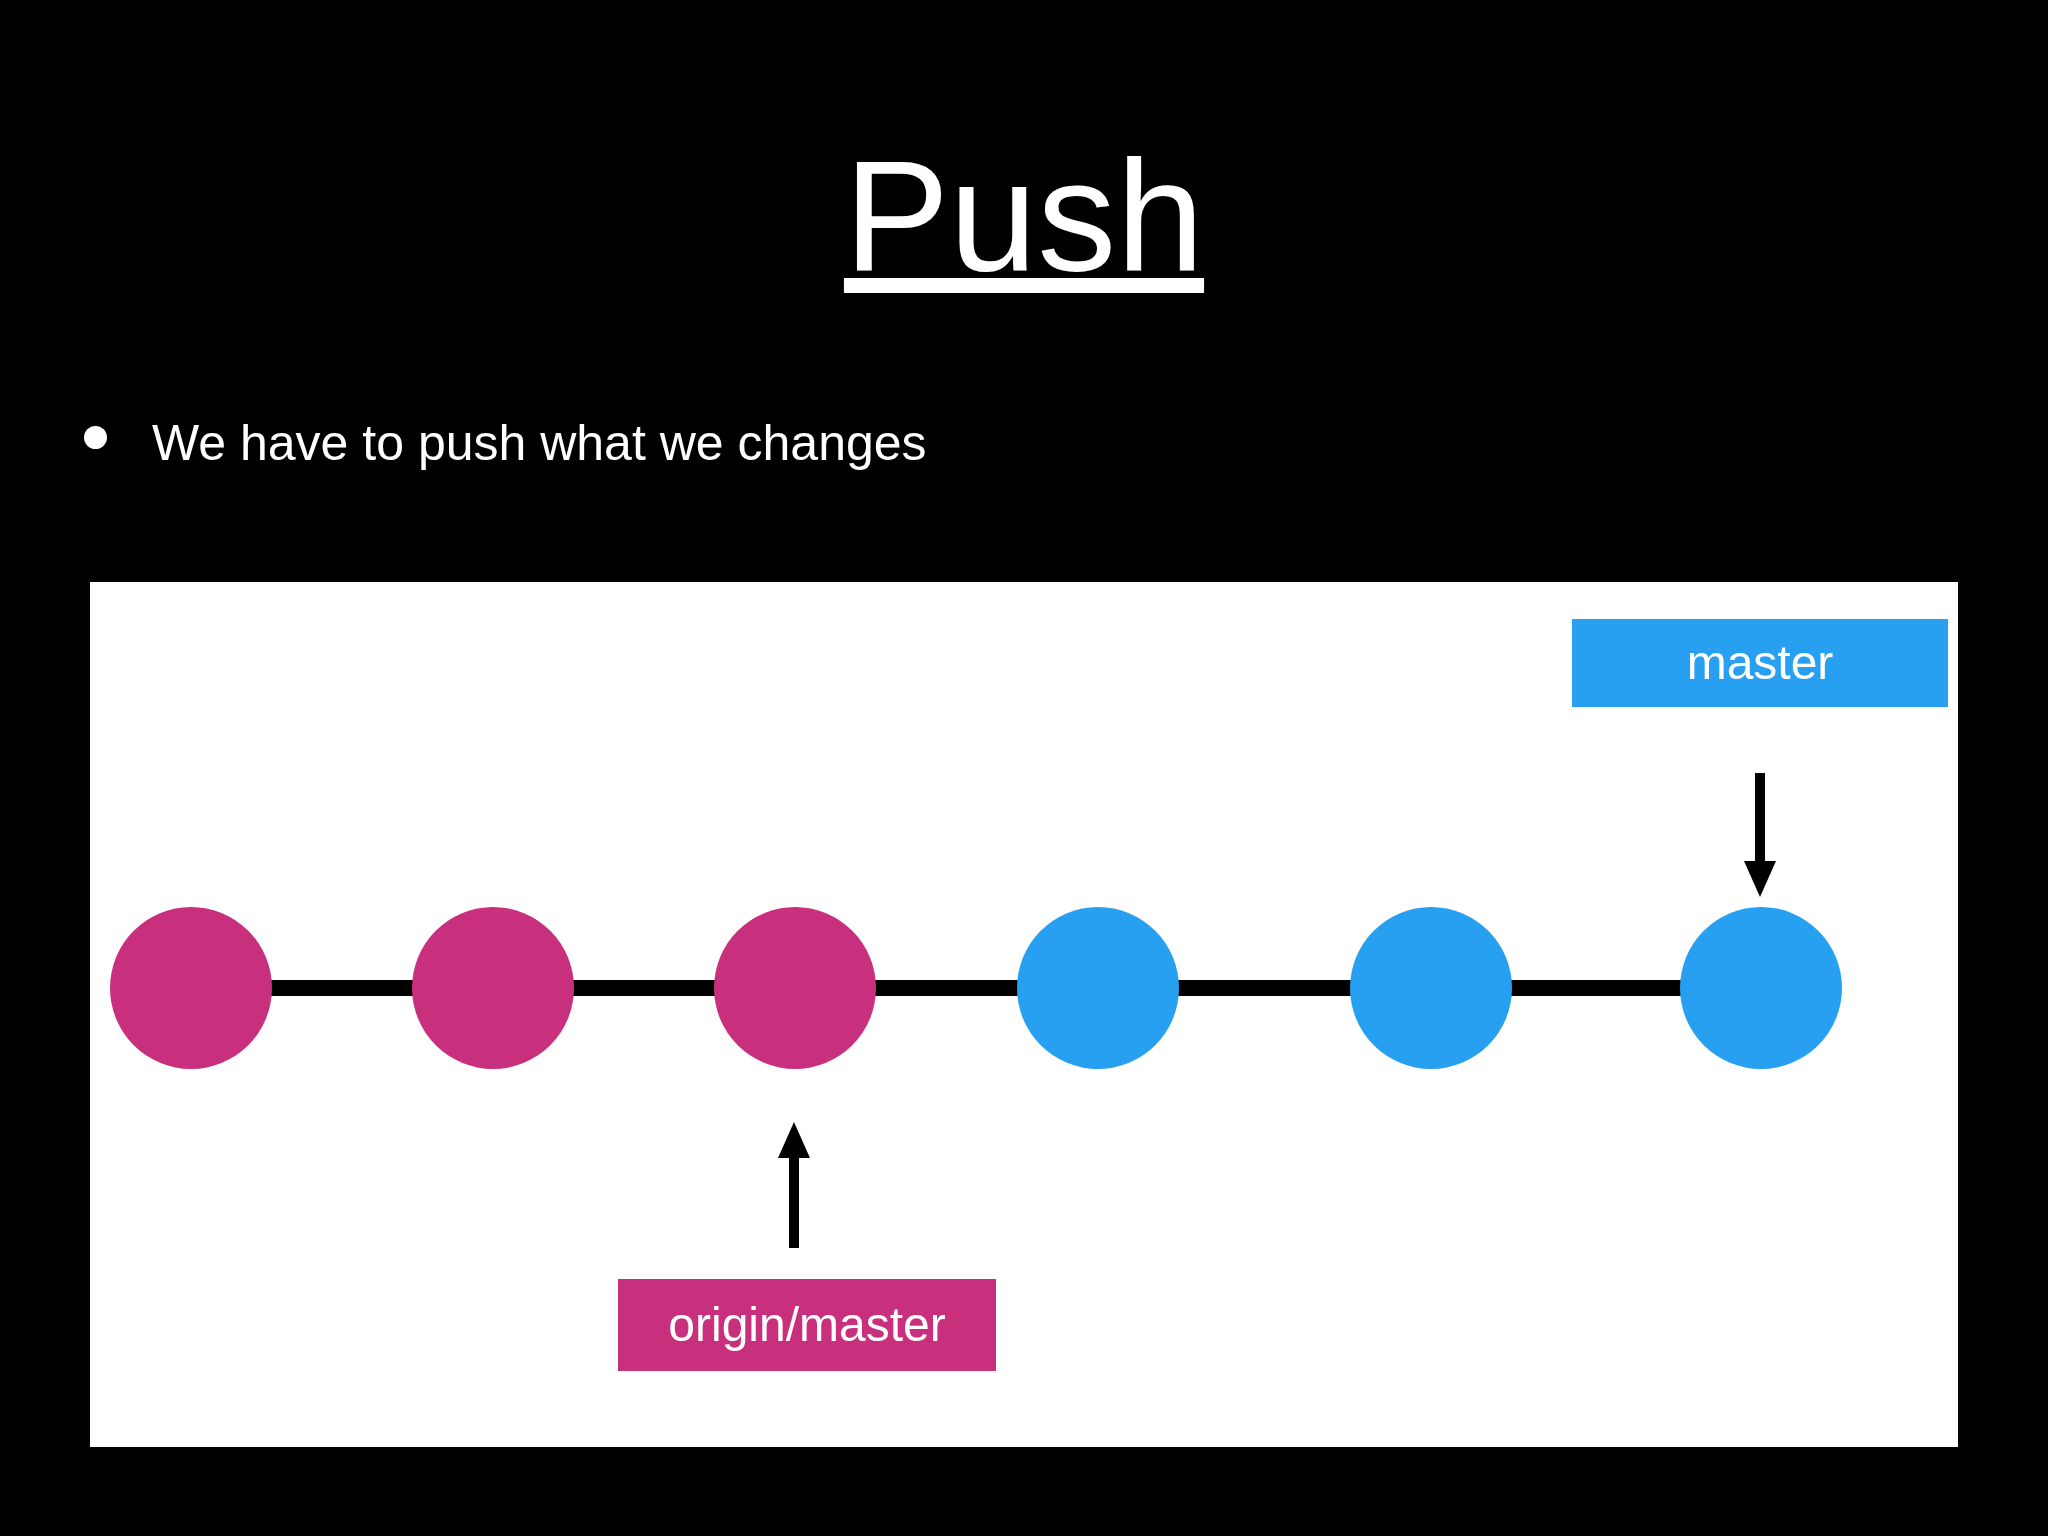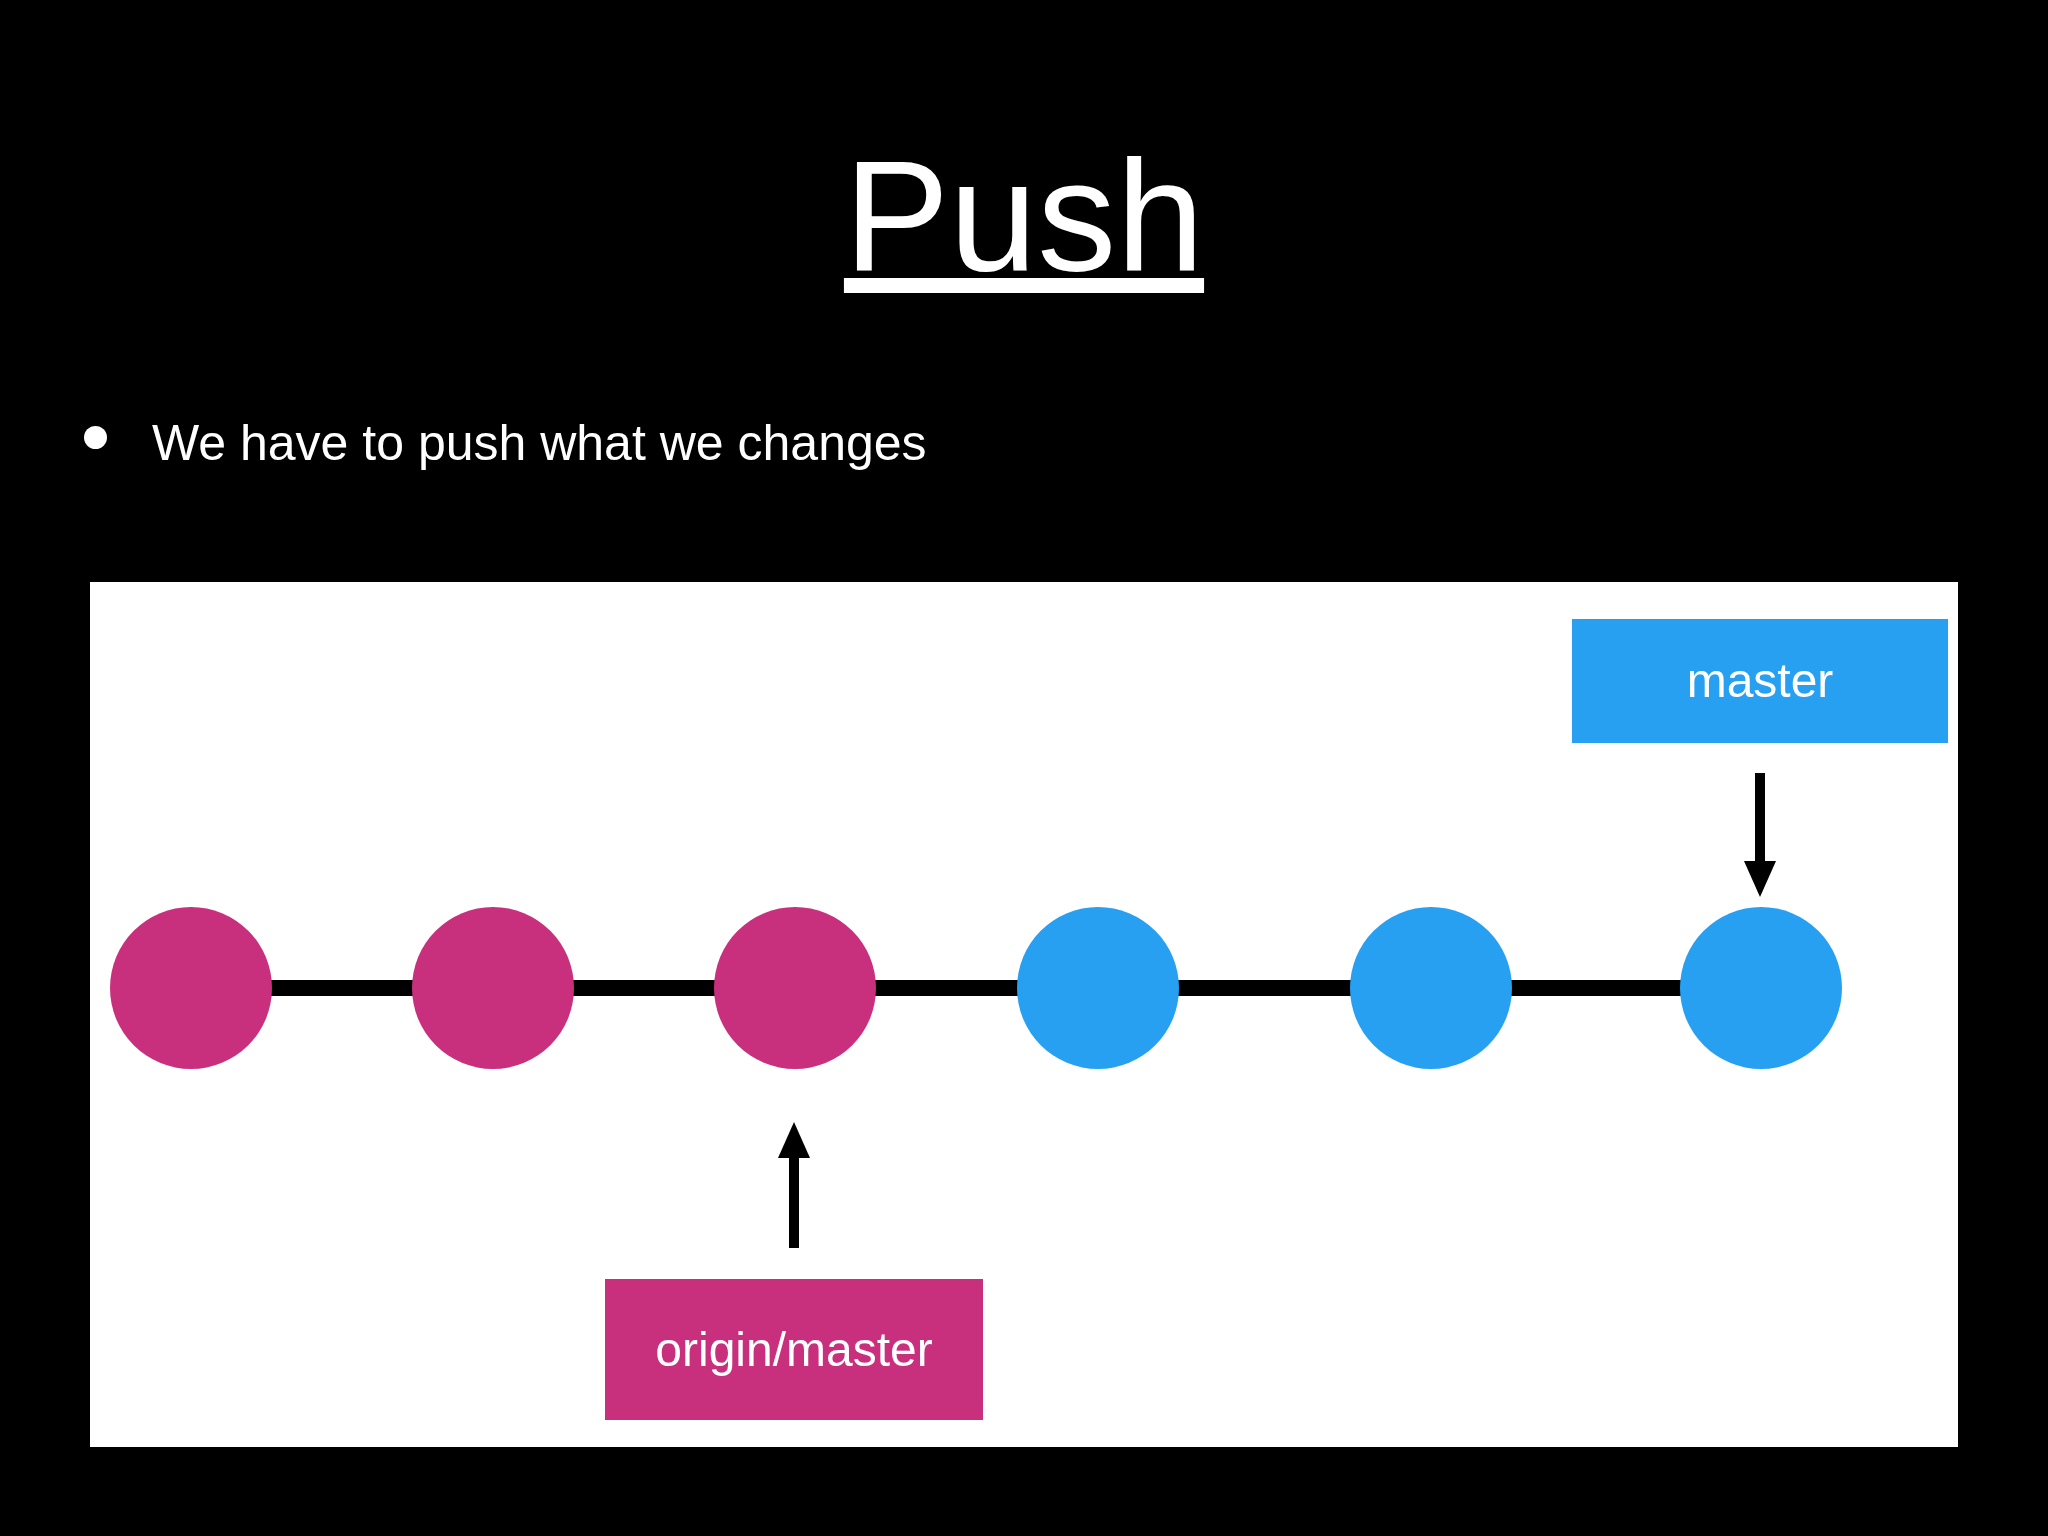--- a/index.html
+++ b/index.html
@@ -78,27 +78,27 @@
     justify-content: center;
     font-size: 48px;
     line-height: 1;
     color: #ffffff;
     white-space: nowrap;
   }
   .label-master {
     left: 1482px;
     top: 37px;
     width: 376px;
-    height: 124px;
+    height: 88px;
   }
   .label-origin {
-    left: 515px;
+    left: 528px;
     top: 697px;
     width: 378px;
-    height: 141px;
+    height: 92px;
   }
   .arrow {
     position: absolute;
     display: block;
   }
   .arrow-down {
     left: 1650px;
     top: 191px;
   }
   .arrow-up {

